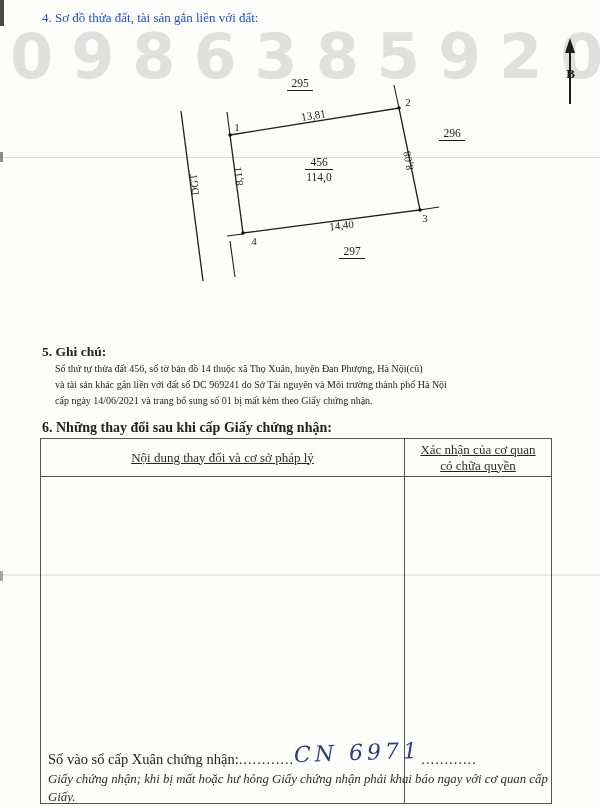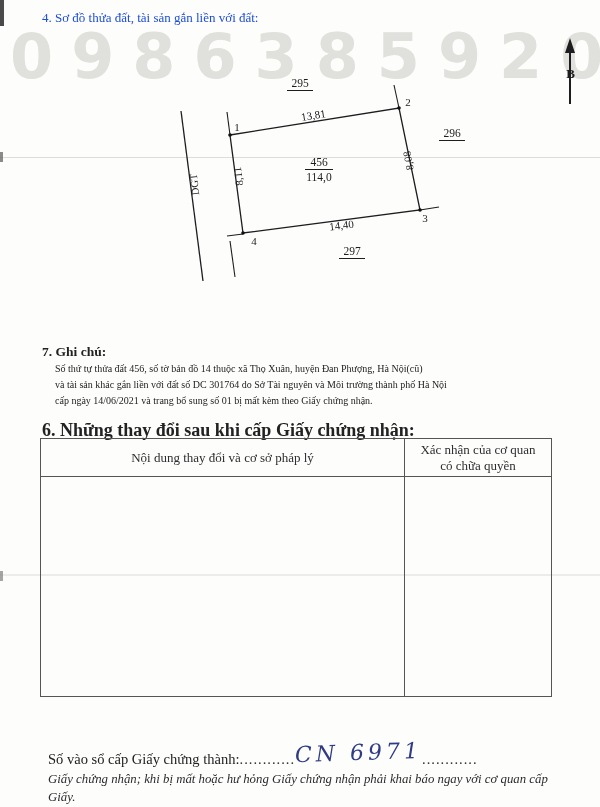--- a/index.html
+++ b/index.html
@@ -20,24 +20,24 @@
   #title4{left:42px;top:10px;font-weight:normal;font-size:13px;color:#1d4ed8;}
   #diagram{left:0;top:30px;}
   svg text{font-family:"Liberation Serif", serif;fill:#1d1d1f;}
   .foldline1{left:0;top:157px;width:600px;height:1px;background:rgba(110,110,110,0.22);}
   .foldline2{left:0;top:574px;width:600px;height:2px;background:rgba(140,140,140,0.15);}
   .edge-mark1{left:0;top:0;width:4px;height:26px;background:#4a4a4a;}
   .edge-mark2{left:0;top:152px;width:3px;height:10px;background:#8b8b8b;}
   .edge-mark3{left:0;top:571px;width:3px;height:10px;background:#a5a5a5;}
   #sec5-title{left:42px;top:344px;font-weight:bold;font-size:13.5px;}
   #sec5-body{left:55px;top:361px;width:515px;font-size:10px;line-height:15.8px;}
-  #sec6-title{left:42px;top:420px;font-weight:bold;font-size:18px;}
+  #sec6-title{left:42px;top:420px;font-weight:bold;font-size:14px;}
   #changes-table{
-    left:40px;top:438px;width:512px;height:259px;
-    border:1px solid #555;box-sizing:border-box;display:flex;
+    left:40px;top:438px;width:512px;height:366px;
+    border:1px solid #555;box-sizing:border-box;display:flex;text-decoration:underline;
   }
   #changes-table .col1{width:364px;border-right:1px solid #555;box-sizing:border-box;}
   #changes-table .col2{flex:1;}
   .th{
     height:38px;border-bottom:1px solid #555;box-sizing:border-box;
     display:flex;flex-direction:column;align-items:center;justify-content:center;
     font-size:13px;color:#2e2e30;text-align:center;line-height:16px;
   }
   #registry-line{left:48px;top:744px;font-size:14.5px;white-space:nowrap;}
   #registry-line .dots{letter-spacing:1px;color:#333;}
@@ -115,42 +115,42 @@
   <g>
     <text x="452" y="137" font-size="11.5" text-anchor="middle">296</text>
     <line x1="439" y1="140.5" x2="465" y2="140.5" stroke="#1d1d1f" stroke-width="1"></line>
   </g>
   <g>
     <text x="352" y="255" font-size="11.5" text-anchor="middle">297</text>
     <line x1="339" y1="258.5" x2="365" y2="258.5" stroke="#1d1d1f" stroke-width="1"></line>
   </g>
 </svg>
 
-<div id="sec5-title" class="abs">7. Ghi chú:</div>
+<div id="sec5-title" class="abs">5. Ghi chú:</div>
 <div id="sec5-body" class="abs">
   <div>Số thứ tự thửa đất 456, số tờ bản đồ 14 thuộc xã Thọ Xuân, huyện Đan Phượng, Hà Nội(cũ)</div>
-  <div>và tài sản khác gắn liền với đất số DC 301764 do Sở Tài nguyên và Môi trường thành phố Hà Nội</div>
+  <div>và tài sản khác gắn liền với đất số DC 969241 do Sở Tài nguyên và Môi trường thành phố Hà Nội</div>
   <div>cấp ngày 14/06/2021 và trang bổ sung số 01 bị mất kèm theo Giấy chứng nhận.</div>
 </div>
 
 <div id="sec6-title" class="abs">6. Những thay đổi sau khi cấp Giấy chứng nhận:</div>
 
 <div id="changes-table" class="abs">
   <div class="col1">
     <div class="th">
       <span>Nội dung thay đổi và cơ sở pháp lý</span>
     </div>
   </div>
   <div class="col2">
     <div class="th">
       <span>Xác nhận của cơ quan</span>
       <span>có chữa quyền</span>
     </div>
   </div>
 </div>
 
 <div id="registry-line" class="abs">
-  <span>Số vào sổ cấp Giấy chứng thành:</span><span class="dots">............</span><span class="handwriting">CN 6971</span><span class="dots">............</span>
+  <span>Số vào sổ cấp Xuân chứng nhận:</span><span class="dots">............</span><span class="handwriting">CN 6971</span><span class="dots">............</span>
 </div>
 
 <div id="footer-note" class="abs">
   <div>Giấy chứng nhận; khi bị mất hoặc hư hỏng Giấy chứng nhận phải khai báo ngay với cơ quan cấp Giấy.</div>
 </div>
 
 </body></html>

